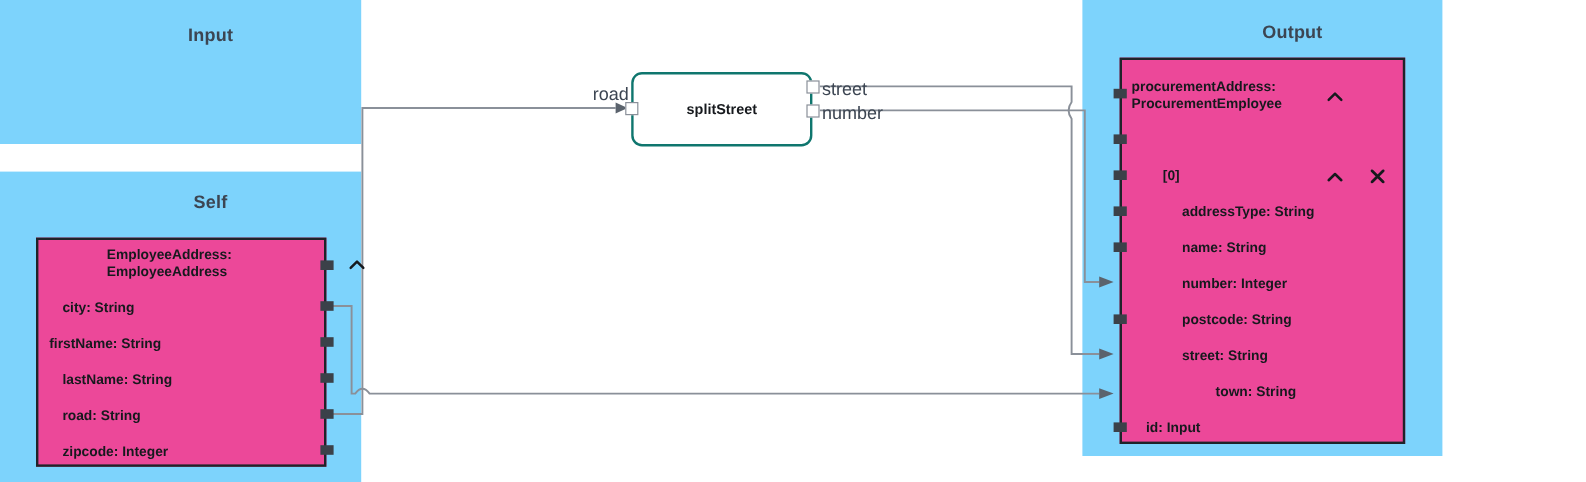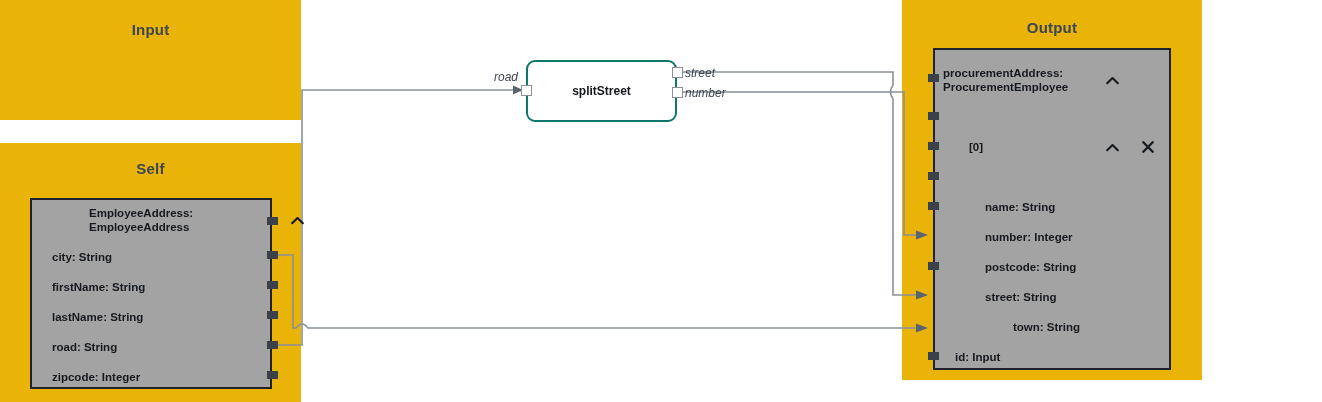--- a/index.html
+++ b/index.html
@@ -12,39 +12,40 @@
     position: relative;
     width: 1322px;
     height: 402px;
     overflow: hidden;
     background: #ffffff;
   }
 
   
   .lane {
     position: absolute;
-    background: #eab308;
+    background: #7dd3fc;
+    padding-left: 25px;
   }
   .lane-title {
     position: absolute;
     width: 100%;
     text-align: center;
     font-size: 15px;
     font-weight: bold;
     color: #3c4552;
     letter-spacing: .2px;
   }
   #lane-input  { left: 0;    top: 0;   width: 301px; height: 120px; }
   #lane-self   { left: 0;    top: 143px; width: 301px; height: 259px; }
   #lane-output { left: 902px; top: 0;  width: 300px; height: 380px; }
 
   
   .node {
     position: absolute;
-    background: #a3a3a3;
+    background: #ec4899;
     border: 2px solid #1f2329;
     z-index: 5;
   }
   .row {
     position: absolute;
     left: 0;
     width: 100%;
     font-size: 11.5px;
     font-weight: bold;
     color: #16191d;
@@ -99,25 +100,24 @@
   }
   .fnport {
     position: absolute;
     width: 11px; height: 11px;
     background: #ffffff;
     border: 1.5px solid #8a9099;
     z-index: 8;
   }
   .fnport-label {
     position: absolute;
-    font-size: 12px;
+    font-size: 15px;
     color: #3c4552;
     white-space: nowrap;
     z-index: 8;
-    font-style: italic;
   }
 
   
   #wires {
     position: absolute;
     left: 0; top: 0;
     width: 1322px; height: 402px;
     z-index: 3;
     pointer-events: none;
   }
@@ -166,21 +166,21 @@
           <svg width="13" height="9" viewBox="0 0 13 9">
               <path d="M1.2 7.2 L6.5 2 L11.8 7.2" stroke="currentColor" stroke-width="2.1" fill="none" stroke-linecap="round" stroke-linejoin="round"></path>
             </svg>
         </span>
       </span>
     </div>
 
     <div class="row" style="top:50px; height:14px; padding-left:20px;">
       <span class="label">city: String</span>
     </div>
-    <div class="row" style="top:80px; height:14px; padding-left:20px;">
+    <div class="row" style="top:80px; height:14px; padding-left:9px;">
       <span class="label">firstName: String</span>
     </div>
     <div class="row" style="top:110px; height:14px; padding-left:20px;">
       <span class="label">lastName: String</span>
     </div>
     <div class="row" style="top:140px; height:14px; padding-left:20px;">
       <span class="label">road: String</span>
     </div>
     <div class="row" style="top:170px; height:14px; padding-left:20px;">
       <span class="label">zipcode: Integer</span>
@@ -229,20 +229,23 @@
             </svg>
         </span>
         <span class="ico">
           <svg width="12" height="12" viewBox="0 0 12 12">
               <path d="M1.3 1.3 L10.7 10.7 M10.7 1.3 L1.3 10.7" stroke="currentColor" stroke-width="2.3" stroke-linecap="round"></path>
             </svg>
         </span>
       </span>
     </div>
 
+    <div class="row" style="top:120px; height:14px; padding-left:50px;">
+      <span class="label">addressType: String</span>
+    </div>
     <div class="row" style="top:150px; height:14px; padding-left:50px;">
       <span class="label">name: String</span>
     </div>
     <div class="row" style="top:180px; height:14px; padding-left:50px;">
       <span class="label">number: Integer</span>
     </div>
     <div class="row" style="top:210px; height:14px; padding-left:50px;">
       <span class="label">postcode: String</span>
     </div>
     <div class="row" style="top:240px; height:14px; padding-left:50px;">

